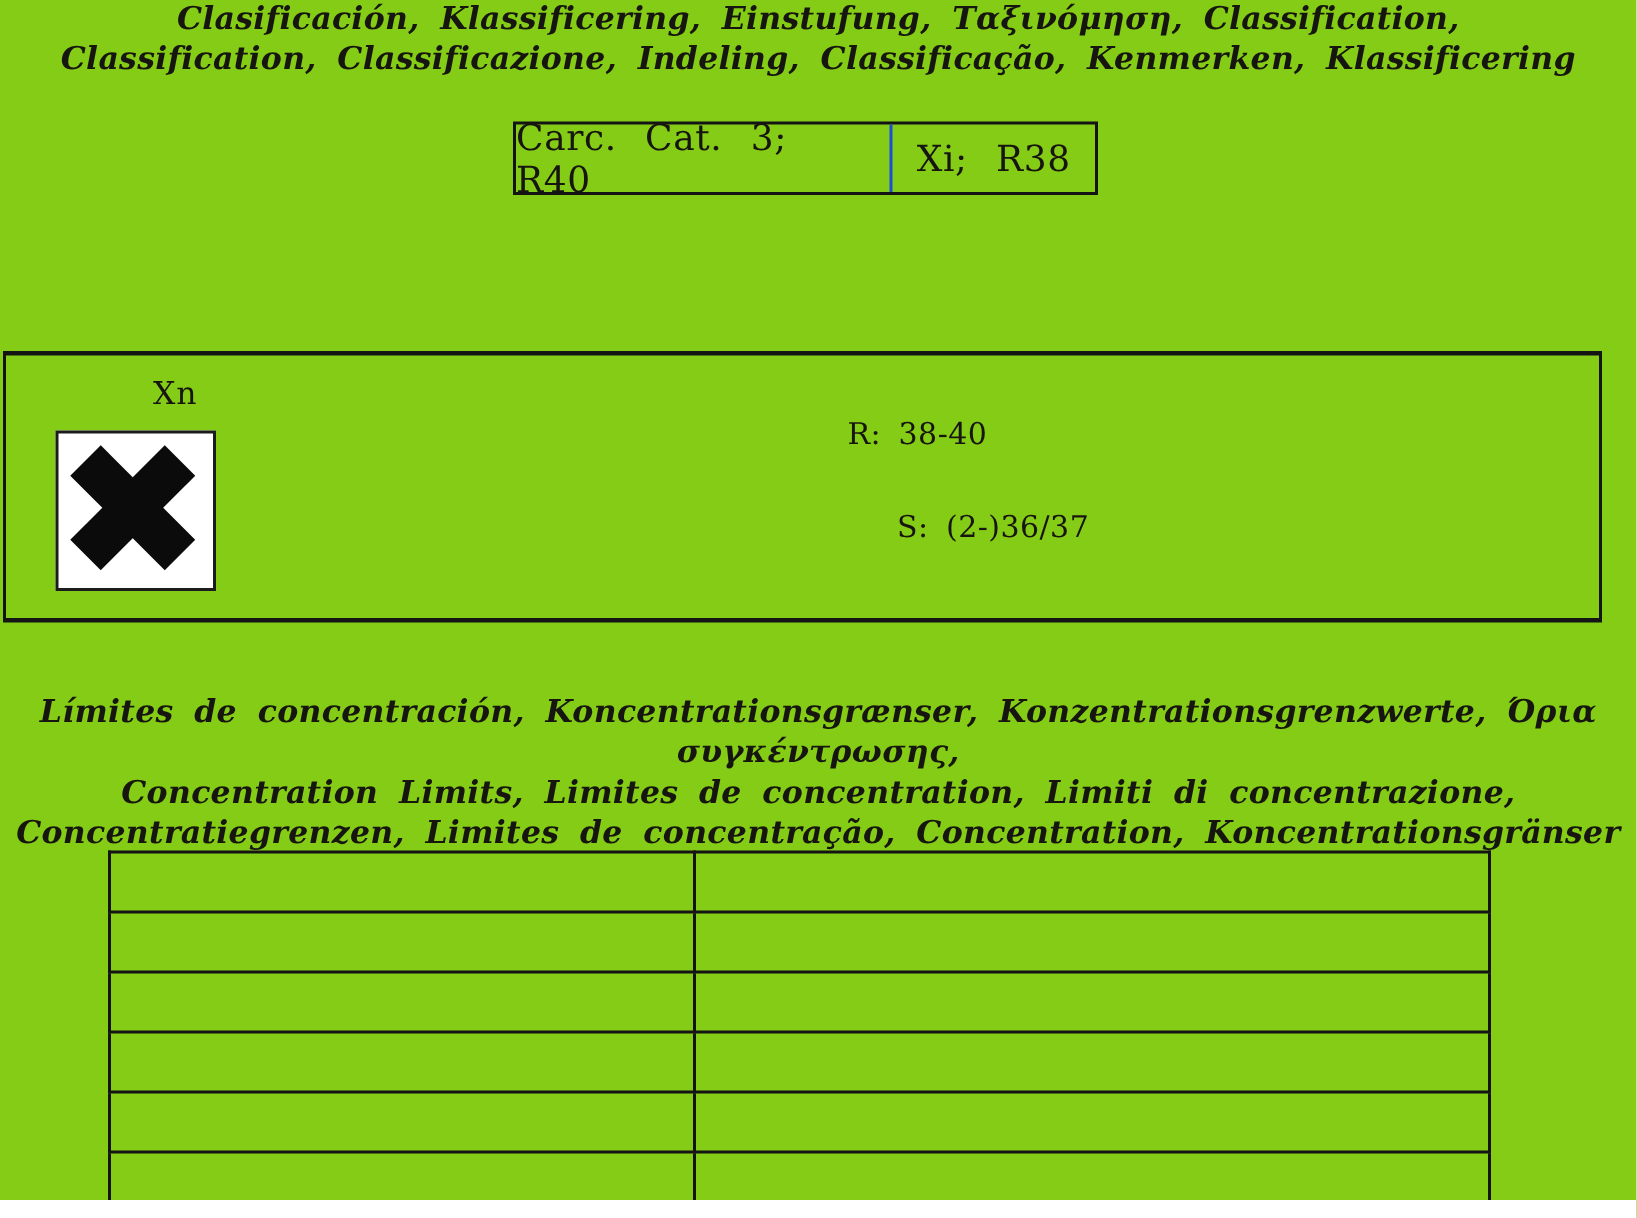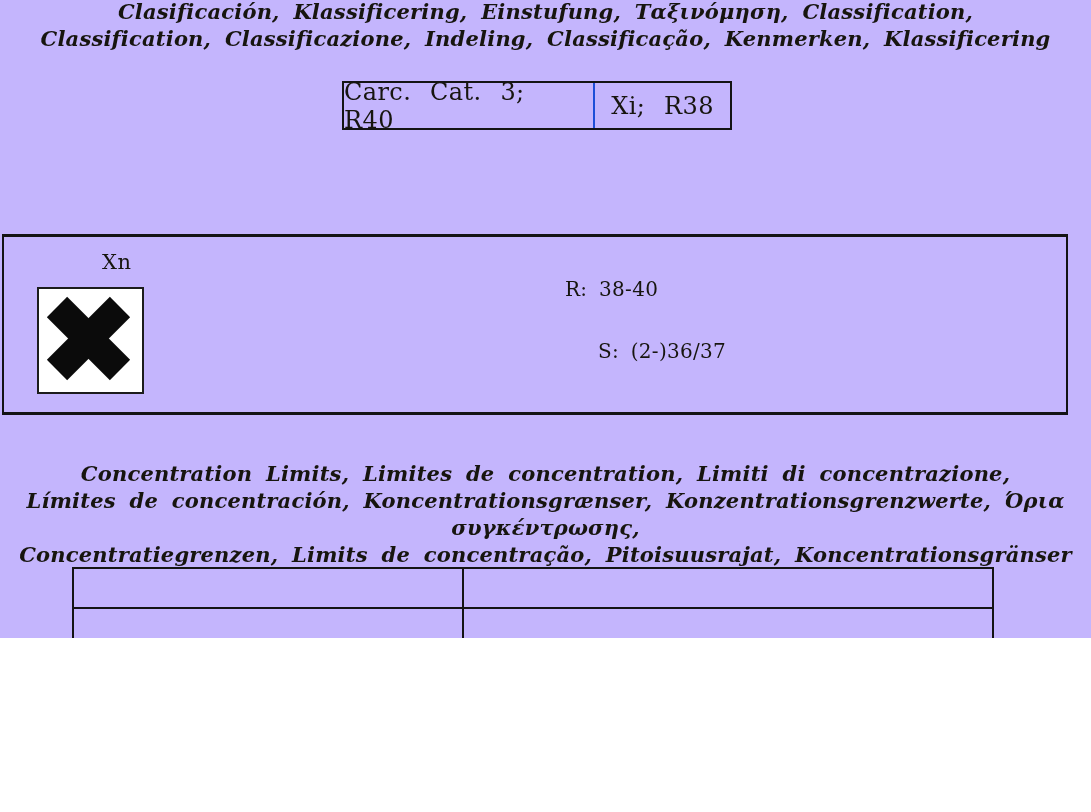--- a/index.html
+++ b/index.html
@@ -3,22 +3,22 @@
 <meta charset="utf-8">
 <style>
   html, body {
     margin: 0;
     padding: 0;
     background: #ffffff;
   }
   .page {
     position: relative;
     width: 1091px;
-    height: 638px;
-    background: #c4b5fd;
+    height: 800px;
+    background: #84cc16;
     color: #17150f;
     font-family: "DejaVu Serif", "Liberation Serif", serif;
     overflow: hidden;
   }
 
   
   .heading {
     position: absolute;
     left: 0;
     width: 1091px;
@@ -138,23 +138,23 @@
           <rect x="5" y="35.5" width="90" height="29" transform="rotate(45 50 50)"></rect>
           <rect x="5" y="35.5" width="90" height="29" transform="rotate(-45 50 50)"></rect>
         </g>
       </svg>
     </div>
     <div class="phrase phrase-r">R: 38-40</div>
     <div class="phrase phrase-s">S: (2-)36/37</div>
   </div>
 
   <div class="heading heading-limits">
+    <div>Límites de concentración, Koncentrationsgrænser, Konzentrationsgrenzwerte, Όρια συγκέντρωσης,</div>
     <div>Concentration Limits, Limites de concentration, Limiti di concentrazione,</div>
-    <div>Límites de concentración, Koncentrationsgrænser, Konzentrationsgrenzwerte, Όρια συγκέντρωσης,</div>
-    <div>Concentratiegrenzen, Limits de concentração, Pitoisuusrajat, Koncentrationsgränser</div>
+    <div>Concentratiegrenzen, Limites de concentração, Concentration, Koncentrationsgränser</div>
   </div>
 
   <table class="limits-table">
     <tbody>
         <tr>
           <td class="col-left"></td>
           <td class="col-right"></td>
         </tr>
         <tr>
           <td class="col-left"></td>

